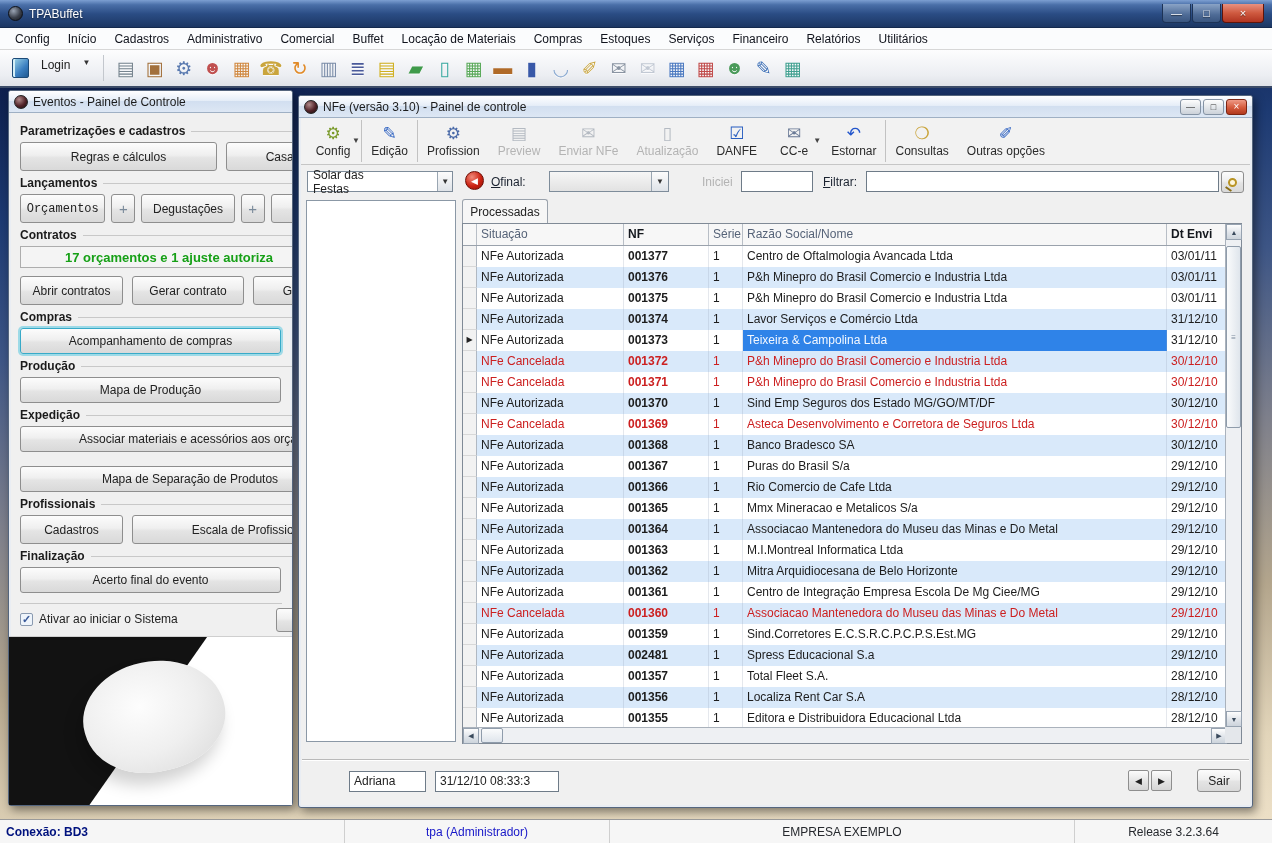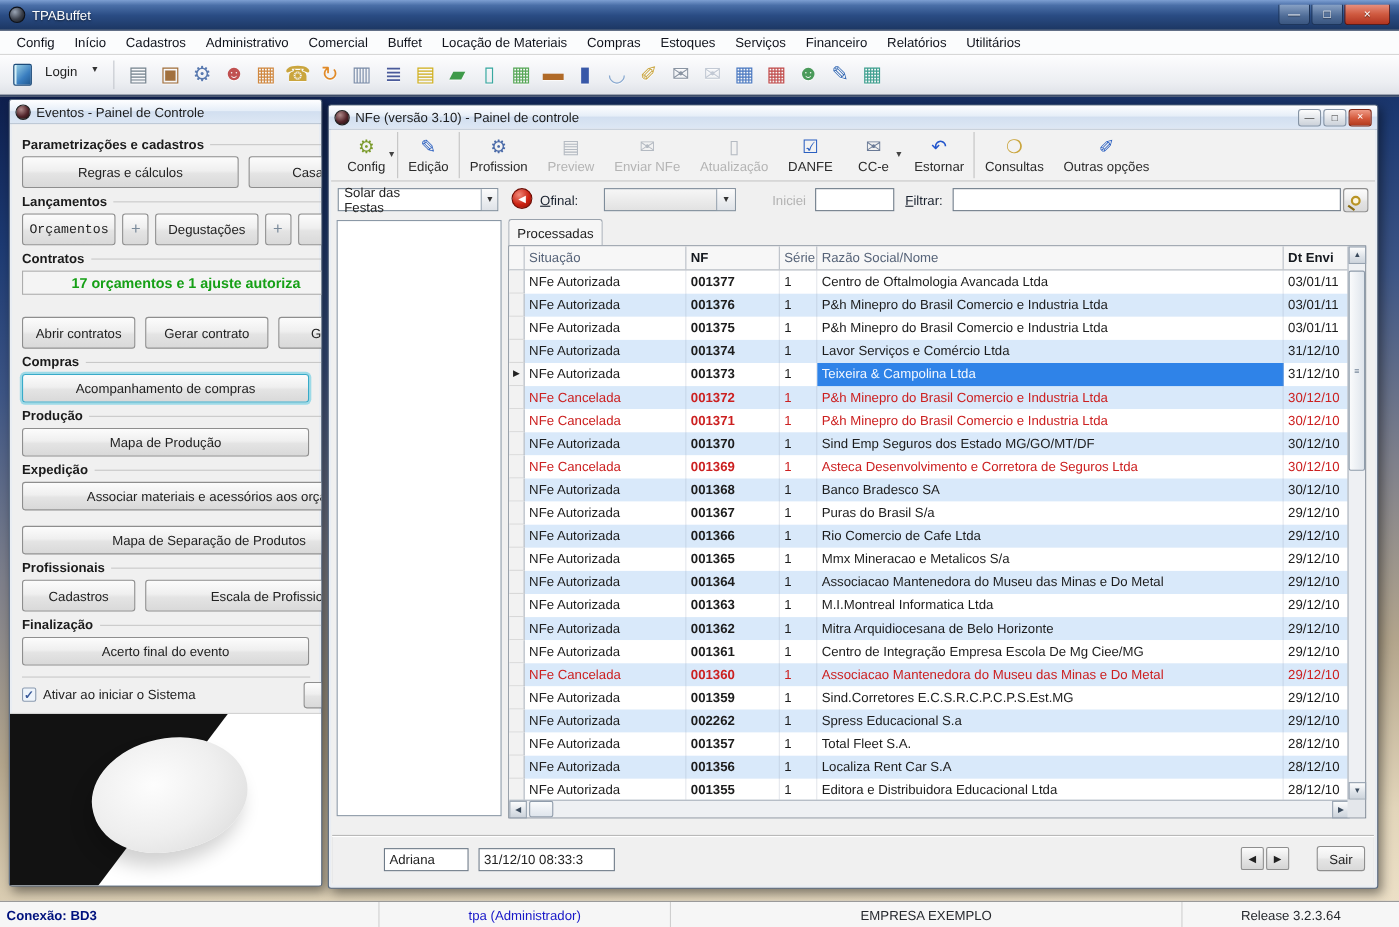--- a/index.html
+++ b/index.html
@@ -323,21 +323,21 @@
         <div class="caption">Lançamentos</div>
         <div class="ev-row h30" style="gap:6px;">
           <div class="b3" style="width:86px;font-family:Liberation Mono, monospace;">Orçamentos</div>
           <div class="b3" style="width:24px;color:#7a8a9a;font-size:15px;">+</div>
           <div class="b3" style="width:94px;">Degustações</div>
           <div class="b3" style="width:24px;color:#7a8a9a;font-size:15px;">+</div>
           <div class="b3" style="width:90px;">Encome</div>
         </div>
         <div class="caption">Contratos</div>
         <div class="green-panel">17 orçamentos  e 1 ajuste autoriza</div>
-        <div class="ev-row h30" style="margin-top:20px;">
+        <div class="ev-row h30" style="margin-top:8px;">
           <div class="b3" style="width:103px;">Abrir contratos</div>
           <div class="b3" style="width:112px;">Gerar contrato</div>
           <div class="b3" style="width:90px;">Gerar</div>
         </div>
         <div class="caption">Compras</div>
         <div class="b3 h26 hl" style="width:261px;">Acompanhamento de compras</div>
         <div class="caption">Produção</div>
         <div class="b3 h26" style="width:261px;">Mapa de Produção</div>
         <div class="caption">Expedição</div>
         <div class="b3 h26" style="width:340px;">Associar materiais e acessórios aos orçar</div>
@@ -656,21 +656,21 @@
               <div class="c situacao">NFe Autorizada</div>
               <div class="c nf">001359</div>
               <div class="c serie">1</div>
               <div class="c razao">Sind.Corretores E.C.S.R.C.P.C.P.S.Est.MG</div>
               <div class="c dt">29/12/10</div>
             </div>
 
             <div class="t-row alt">
               <div class="c marker"><span>▶</span></div>
               <div class="c situacao">NFe Autorizada</div>
-              <div class="c nf">002262</div>
+              <div class="c nf">002481</div>
               <div class="c serie">1</div>
               <div class="c razao">Spress Educacional S.a</div>
               <div class="c dt">29/12/10</div>
             </div>
 
             <div class="t-row">
               <div class="c marker"><span>▶</span></div>
               <div class="c situacao">NFe Autorizada</div>
               <div class="c nf">001357</div>
               <div class="c serie">1</div>

